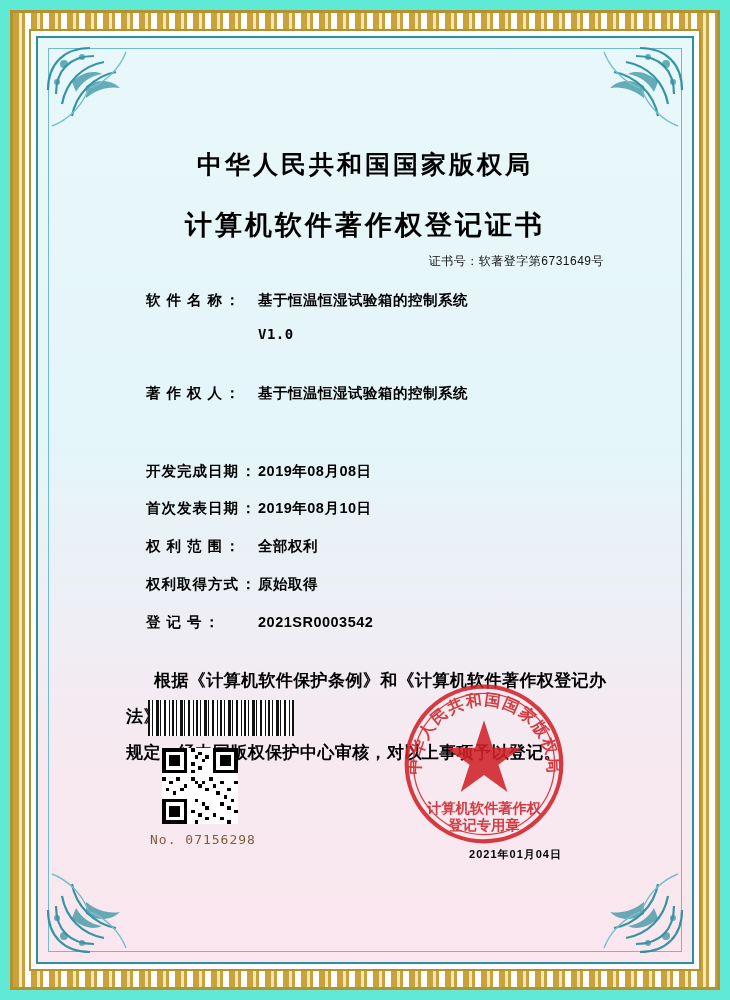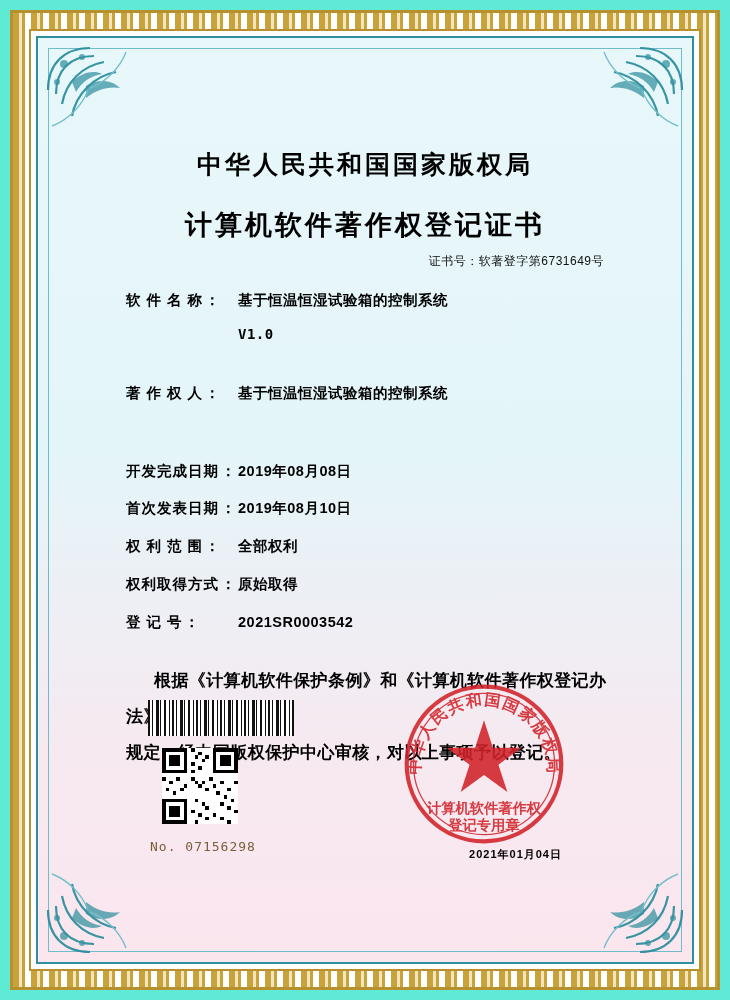--- a/index.html
+++ b/index.html
@@ -128,20 +128,21 @@
     margin-bottom: 16px;
     font-size: 14.5px;
     line-height: 1.5;
   }
   .field-label {
     width: 112px;
     flex: none;
     font-weight: bold;
     letter-spacing: 1px;
     color: #000;
+    margin-left: 20px;
   }
   .field-label .colon { margin-left: 2px; }
   .field-value {
     font-weight: bold;
     color: #000;
     letter-spacing: .5px;
   }
   .field-value .sub {
     display: block;
     font-family: "DejaVu Sans Mono", monospace;
@@ -191,21 +192,21 @@
     background:
       linear-gradient(#000,#000) 0 0/100% 100% no-repeat;
     position: relative;
     background-color:#fff;
   }
   .qr svg { display:block; }
 
   .serial {
     position: absolute;
     left: 60px;
-    bottom: 56px;
+    bottom: 63px;
     font-family: "DejaVu Sans Mono", monospace;
     font-size: 13px;
     color: #7a5e3a;
     letter-spacing: 1px;
   }
 
   .date-bottom {
     position: absolute;
     right: 78px;
     bottom: 48px;

